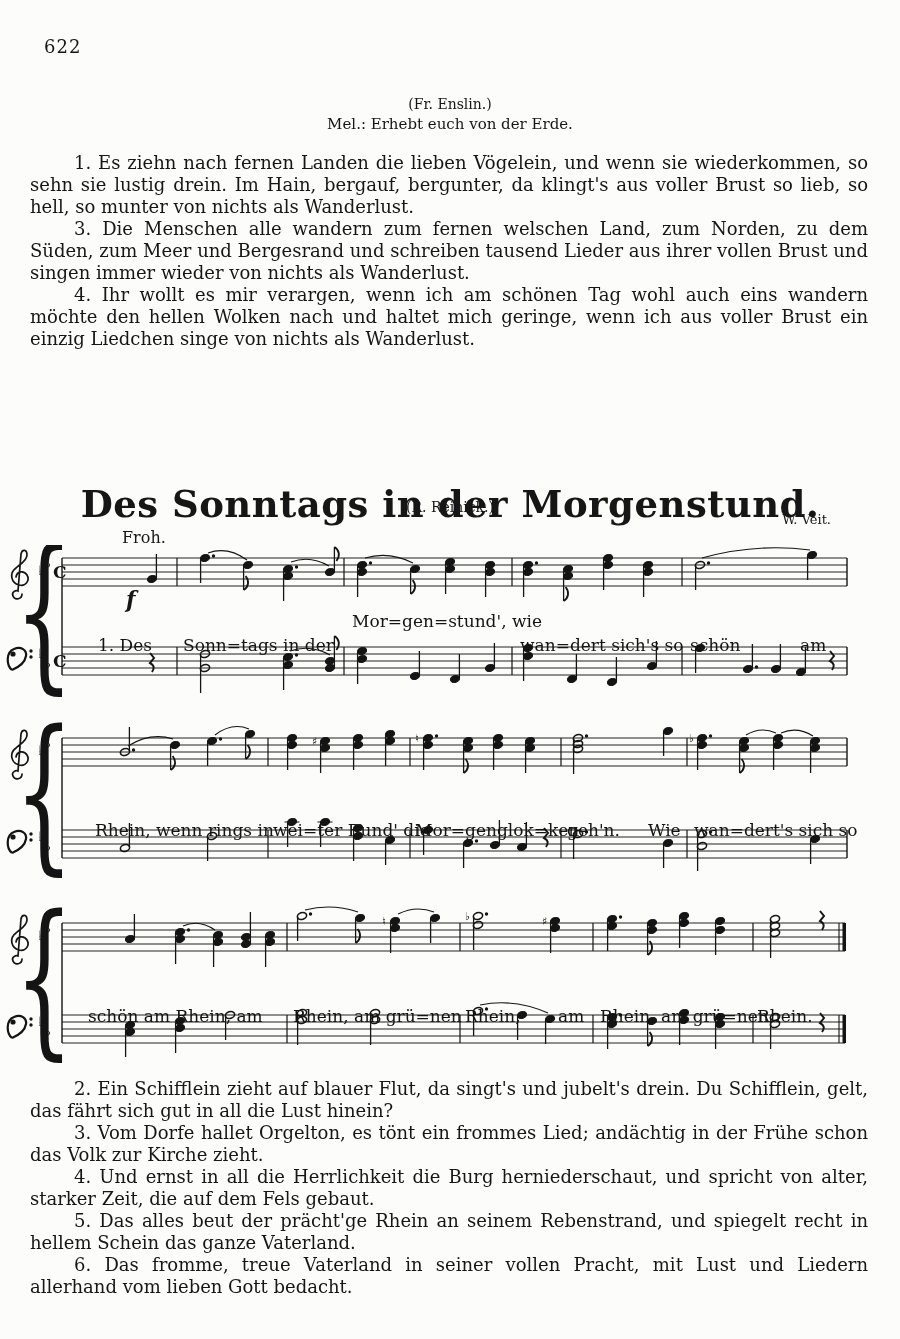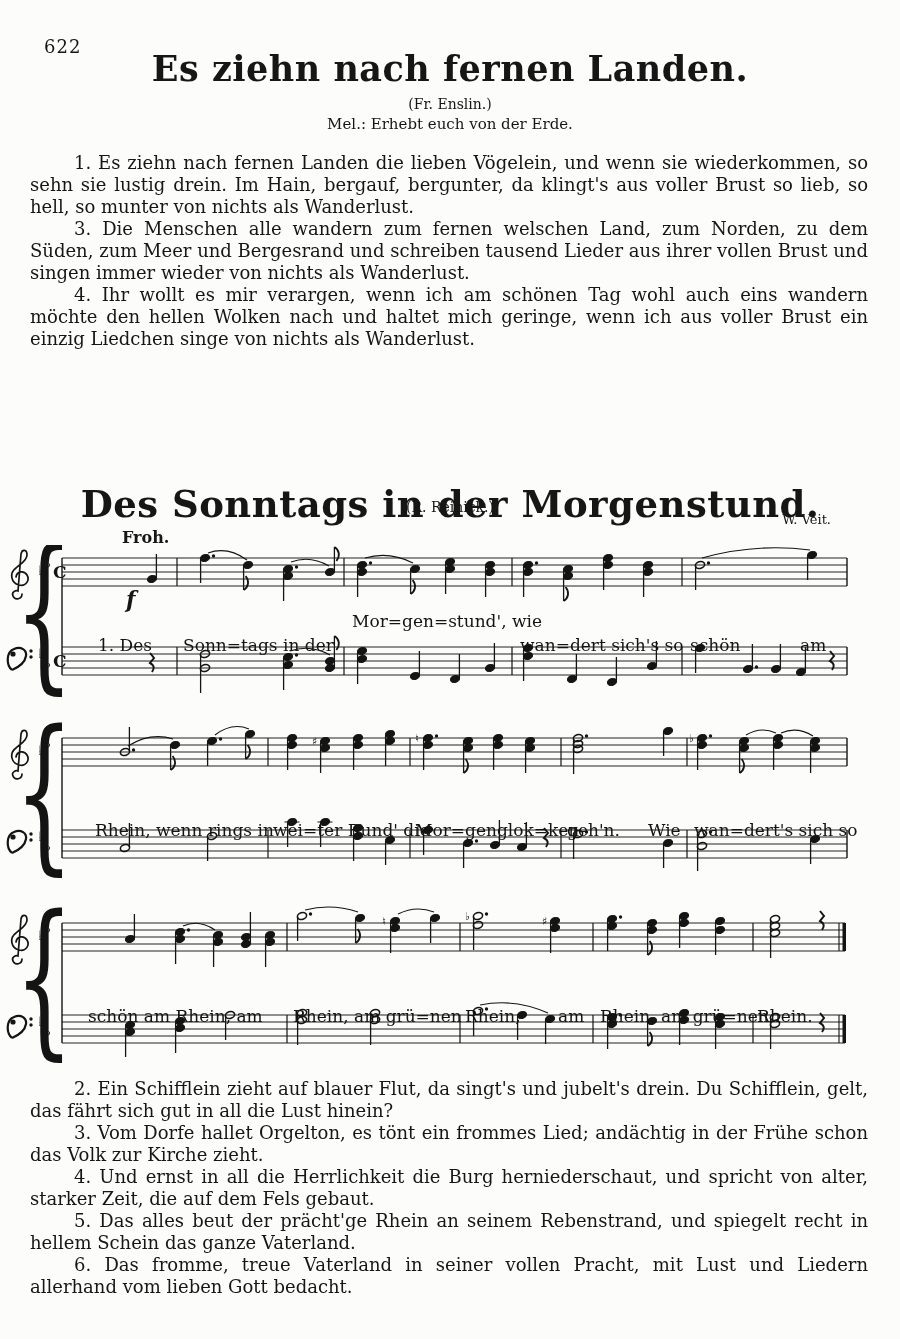--- a/index.html
+++ b/index.html
@@ -12,34 +12,33 @@
   .melody{position:absolute;top:115px;left:0;width:100%;text-align:center;font-size:15px;}
   .verses{position:absolute;left:30px;width:838px;font-size:18px;line-height:22px;
           text-align:justify;}
   .verses p{margin:0;text-indent:44px;}
   .v1{top:152px;}
   .v2{top:1078px;}
   .title2{position:absolute;top:450px;left:0;width:100%;text-align:center;
           font-size:37px;font-weight:bold;letter-spacing:.5px;margin-top:32px;}
   .author2{position:absolute;top:499px;left:0;width:100%;text-align:center;font-size:14px;}
   .composer{position:absolute;top:512px;right:69px;font-size:13px;}
-  .tempo{position:absolute;top:528px;left:122px;font-size:16px;font-weight:700;}
+  .tempo{position:absolute;top:528px;left:122px;font-size:16px;font-weight:400;}
   .dyn{position:absolute;top:586px;left:126px;font-size:22px;font-style:italic;
        font-weight:bold;font-family:"DejaVu Serif",serif;}
   .system{position:absolute;left:0;}
   .lyr{position:absolute;font-size:17px;white-space:nowrap;color:#141414;margin-top:28px;}
 </style>
 </head>
 <body>
 
 <div class="page">
 
   <div class="pagenum">622</div>
 
-  <div class="title1">Es ziehn nach fernen Landen.</div>
   <div class="author1">(Fr. Enslin.)</div>
   <div class="melody">Mel.: Erhebt euch von der Erde.</div>
 
   <div class="verses v1">
     <p>1.  Es ziehn nach fernen Landen die lieben Vögelein, und wenn sie wiederkommen, so sehn sie lustig drein. Im Hain, bergauf, bergunter, da klingt's aus voller Brust so lieb, so hell, so munter von nichts als Wanderlust.</p>
     <p>3.  Die Menschen alle wandern zum fernen welschen Land, zum Norden, zu dem Süden, zum Meer und Bergesrand und schreiben tausend Lieder aus ihrer vollen Brust und singen immer wieder von nichts als Wanderlust.</p>
     <p>4.  Ihr wollt es mir verargen, wenn ich am schönen Tag wohl auch eins wandern möchte den hellen Wolken nach und haltet mich geringe, wenn ich aus voller Brust ein einzig Liedchen singe von nichts als Wanderlust.</p>
   </div>
 
   <div class="title2">Des Sonntags in der Morgenstund.</div>

